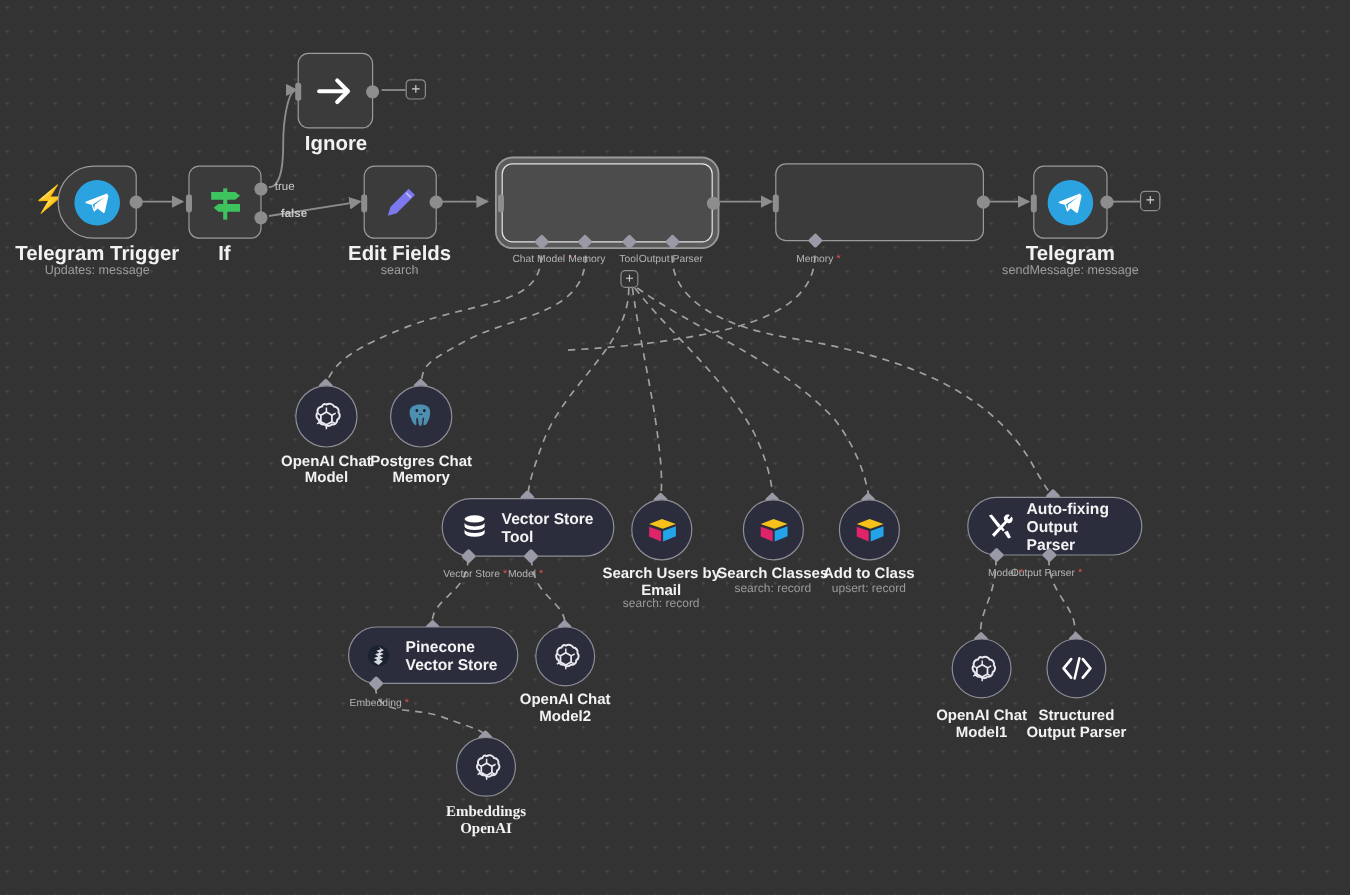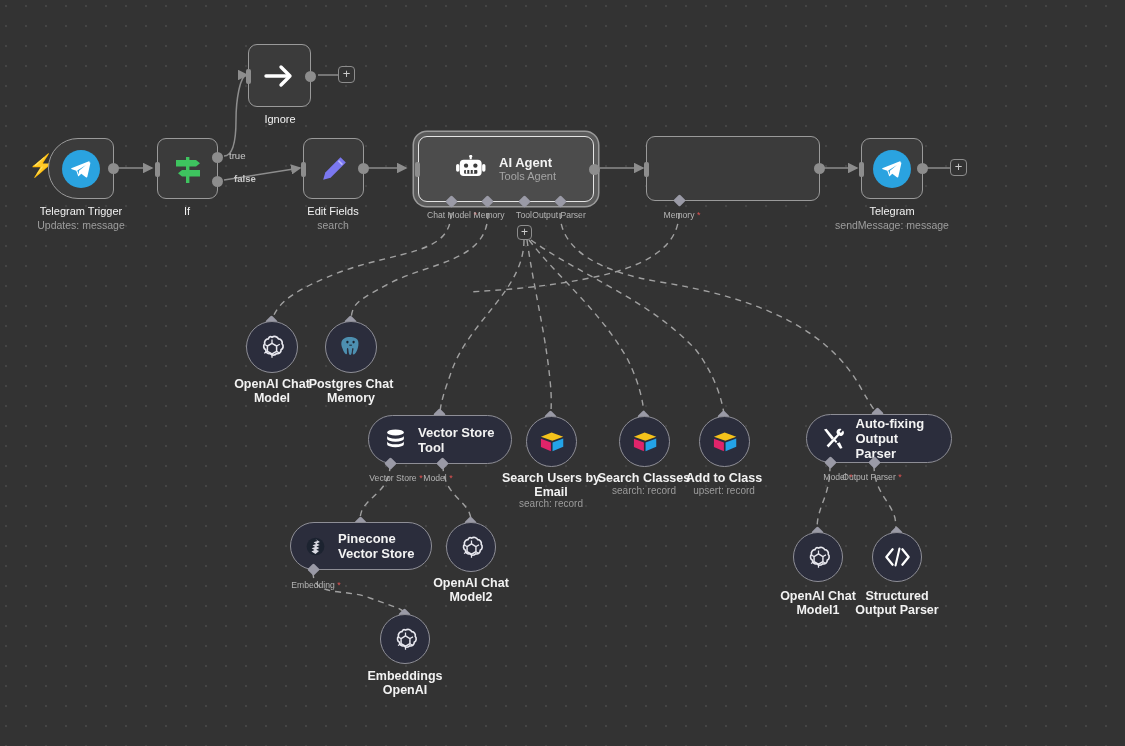--- a/index.html
+++ b/index.html
@@ -36,22 +36,22 @@
     background: #4c4c4c;
     border-color: #e4e4e4;
     box-shadow: 0 0 0 4px #5b5b5b, 0 0 0 5.5px #9b9b9b;
   }
   .node-label {
     position: absolute;
     left: 50%;
     transform: translateX(-50%);
     text-align: center;
     color: #f2f2f2;
-    font-size: 11px;
-    font-weight: normal;
+    font-size: 17px;
+    font-weight: bold;
     line-height: 13.5px;
     white-space: nowrap;
   }
   .node-sub {
     position: absolute;
     left: 50%;
     transform: translateX(-50%);
     text-align: center;
     color: #9d9d9d;
     font-size: 10.5px;
@@ -251,39 +251,20 @@
       <path d="M21.5 3.2 26.8 8.5 11.6 23.7 4.2 25.8 6.3 18.4Z" fill="#7b78f0"></path>
       <path d="M19.4 6.6 23.4 10.6" stroke="#b8b6f8" stroke-width="1.6"></path>
     </svg>
     <div class="port-in" style="left:-3px; top:23px;"></div>
     <div class="port-out" style="right:-6px; top:24px;"></div>
   </div>
   <div class="node-label" style="left:333px; top:205px;">Edit Fields</div>
   <div class="node-sub" style="left:333px; top:219px;">search</div>
 
   <div class="node wide selected" style="left:418px; top:136px; width:176px; height:66px;">
-    <div class="inline-wrap">
-      <svg width="30" height="28" viewBox="0 0 32 30">
-        <rect x="14.6" y="0.6" width="2.2" height="4" fill="#ffffff"></rect>
-        <circle cx="15.7" cy="1.4" r="1.6" fill="#ffffff"></circle>
-        <rect x="4" y="5" width="23.4" height="17.5" rx="4.2" fill="#ffffff"></rect>
-        <rect x="0" y="9.6" width="3.6" height="8.4" rx="1.8" fill="#ffffff"></rect>
-        <rect x="27.9" y="9.6" width="3.6" height="8.4" rx="1.8" fill="#ffffff"></rect>
-        <circle cx="10.7" cy="11.4" r="2.3" fill="#3b3b3b"></circle>
-        <circle cx="20.7" cy="11.4" r="2.3" fill="#3b3b3b"></circle>
-        <rect x="8.6" y="16" width="14.2" height="4" rx="1" fill="#3b3b3b"></rect>
-        <rect x="10.5" y="16" width="1.5" height="4" fill="#ffffff"></rect>
-        <rect x="14.2" y="16" width="1.5" height="4" fill="#ffffff"></rect>
-        <rect x="17.9" y="16" width="1.5" height="4" fill="#ffffff"></rect>
-      </svg>
-      <div>
-        <div class="inline-title">AI Agent</div>
-        <div class="inline-sub">Tools Agent</div>
-      </div>
-    </div>
     <div class="port-in" style="left:-4px; top:25px;"></div>
     <div class="port-out" style="right:-7px; top:27px;"></div>
   </div>
 
   <div class="diamond" style="left:447px; top:197px;"></div>
   <div class="diamond" style="left:483px; top:197px;"></div>
   <div class="diamond" style="left:520px; top:197px;"></div>
   <div class="diamond" style="left:556px; top:197px;"></div>
   <div class="port-text" style="left:452px; top:210px;"><span>Chat Model</span><span class="req"> *</span></div>
   <div class="port-text" style="left:489px; top:210px;"><span>Memory</span></div>
@@ -429,21 +410,21 @@
 Model2</div>
 
   <div class="diamond" style="left:400px; top:610px;"></div>
   <div class="subnode" style="left:380px; top:614px; width:50px; height:50px;">
     <svg width="25" height="25" viewBox="0 0 26 26">
       <path fill="none" stroke="#e8e8ef" stroke-width="1.7" d="M13 3.2c2.4-1.6 5.4-.6 6.5 1.6 2.5.1 4.3 2.5 3.6 4.9 1.7 1.9 1.2 4.9-1 6.1.1 2.5-2.2 4.4-4.6 3.8-1.6 1.9-4.6 1.9-6.2 0-2.4.6-4.7-1.3-4.6-3.8-2.2-1.2-2.7-4.2-1-6.1-.7-2.4 1.1-4.8 3.6-4.9C10.4 2.6 11.3 2.2 13 3.2Z"></path>
       <path fill="none" stroke="#e8e8ef" stroke-width="1.5" d="M13 9.3 17.6 12v5.4L13 20l-4.6-2.6V12Z"></path>
       <path fill="none" stroke="#e8e8ef" stroke-width="1.3" d="M13 9.3V5.6M8.4 12 5.2 10.3M8.4 17.4 5.2 19.2M13 20v3.7M17.6 17.4l3.2 1.8M17.6 12l3.2-1.7"></path>
     </svg>
   </div>
-  <div class="sublabel" style="left:405px; top:669px;">Embeddings
+  <div class="sublabel" style="left:405px; top:669px;font-family:Liberation Serif, serif;">Embeddings
 OpenAI</div>
 
   <div class="diamond" style="left:813px; top:528px;"></div>
   <div class="subnode" style="left:793px; top:532px; width:50px; height:50px;">
     <svg width="25" height="25" viewBox="0 0 26 26">
       <path fill="none" stroke="#e8e8ef" stroke-width="1.7" d="M13 3.2c2.4-1.6 5.4-.6 6.5 1.6 2.5.1 4.3 2.5 3.6 4.9 1.7 1.9 1.2 4.9-1 6.1.1 2.5-2.2 4.4-4.6 3.8-1.6 1.9-4.6 1.9-6.2 0-2.4.6-4.7-1.3-4.6-3.8-2.2-1.2-2.7-4.2-1-6.1-.7-2.4 1.1-4.8 3.6-4.9C10.4 2.6 11.3 2.2 13 3.2Z"></path>
       <path fill="none" stroke="#e8e8ef" stroke-width="1.5" d="M13 9.3 17.6 12v5.4L13 20l-4.6-2.6V12Z"></path>
       <path fill="none" stroke="#e8e8ef" stroke-width="1.3" d="M13 9.3V5.6M8.4 12 5.2 10.3M8.4 17.4 5.2 19.2M13 20v3.7M17.6 17.4l3.2 1.8M17.6 12l3.2-1.7"></path>
     </svg>
   </div>

